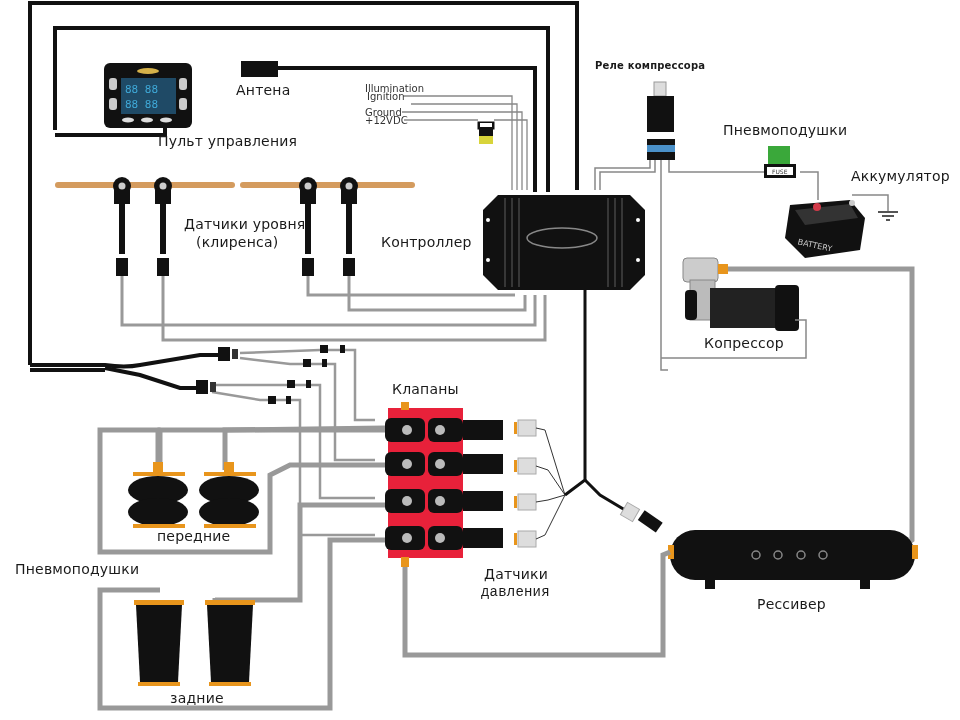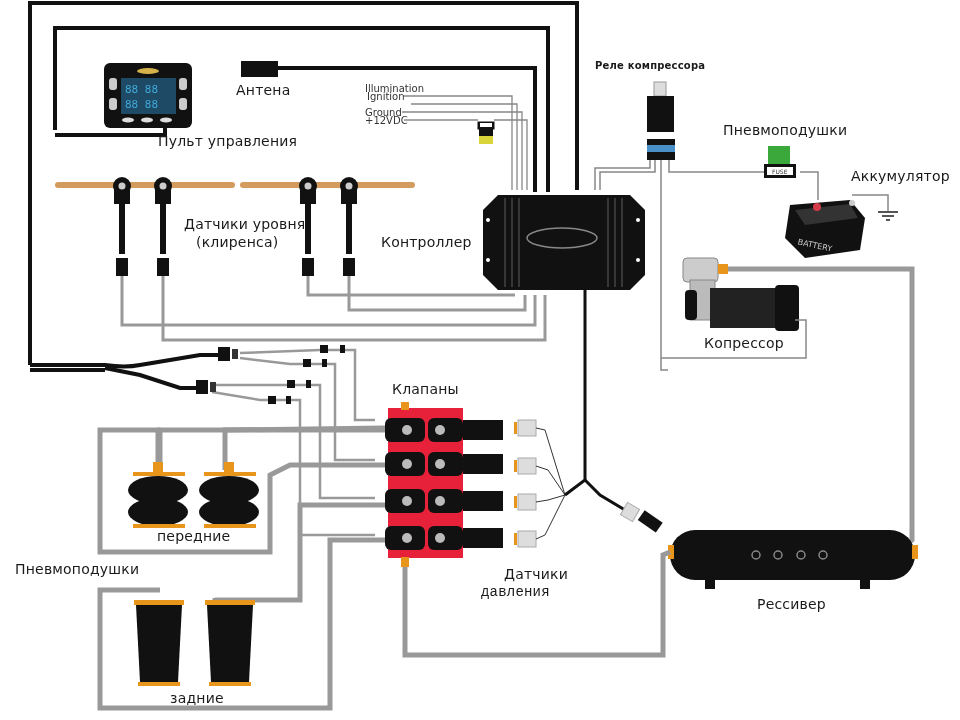--- a/index.html
+++ b/index.html
@@ -304,18 +304,18 @@
 <div class="lbl" style="left:236px;top:82px;">Антена</div>
 <div class="lbl" style="left:158px;top:133px;">Пульт управления</div>
 <div class="lbl bold" style="left:595px;top:60px;">Реле компрессора</div>
 <div class="lbl" style="left:723px;top:122px;">Пневмоподушки</div>
 <div class="lbl" style="left:851px;top:168px;">Аккумулятор</div>
 <div class="lbl" style="left:184px;top:216px;">Датчики уровня</div>
 <div class="lbl" style="left:196px;top:234px;">(клиренса)</div>
 <div class="lbl" style="left:381px;top:234px;">Контроллер</div>
 <div class="lbl" style="left:704px;top:335px;">Копрессор</div>
 <div class="lbl" style="left:392px;top:381px;">Клапаны</div>
-<div class="lbl" style="left:504px;top:566px;text-align:right;">Датчики</div>
+<div class="lbl" style="left:484px;top:566px;text-align:right;">Датчики</div>
 <div class="lbl" style="left:481px;top:584px;font-family:Liberation Mono, monospace;">давления</div>
 <div class="lbl" style="left:757px;top:596px;">Рессивер</div>
 <div class="lbl" style="left:15px;top:561px;">Пневмоподушки</div>
 <div class="lbl" style="left:157px;top:528px;">передние</div>
 <div class="lbl" style="left:170px;top:690px;">задние</div>
 
 </body></html>

